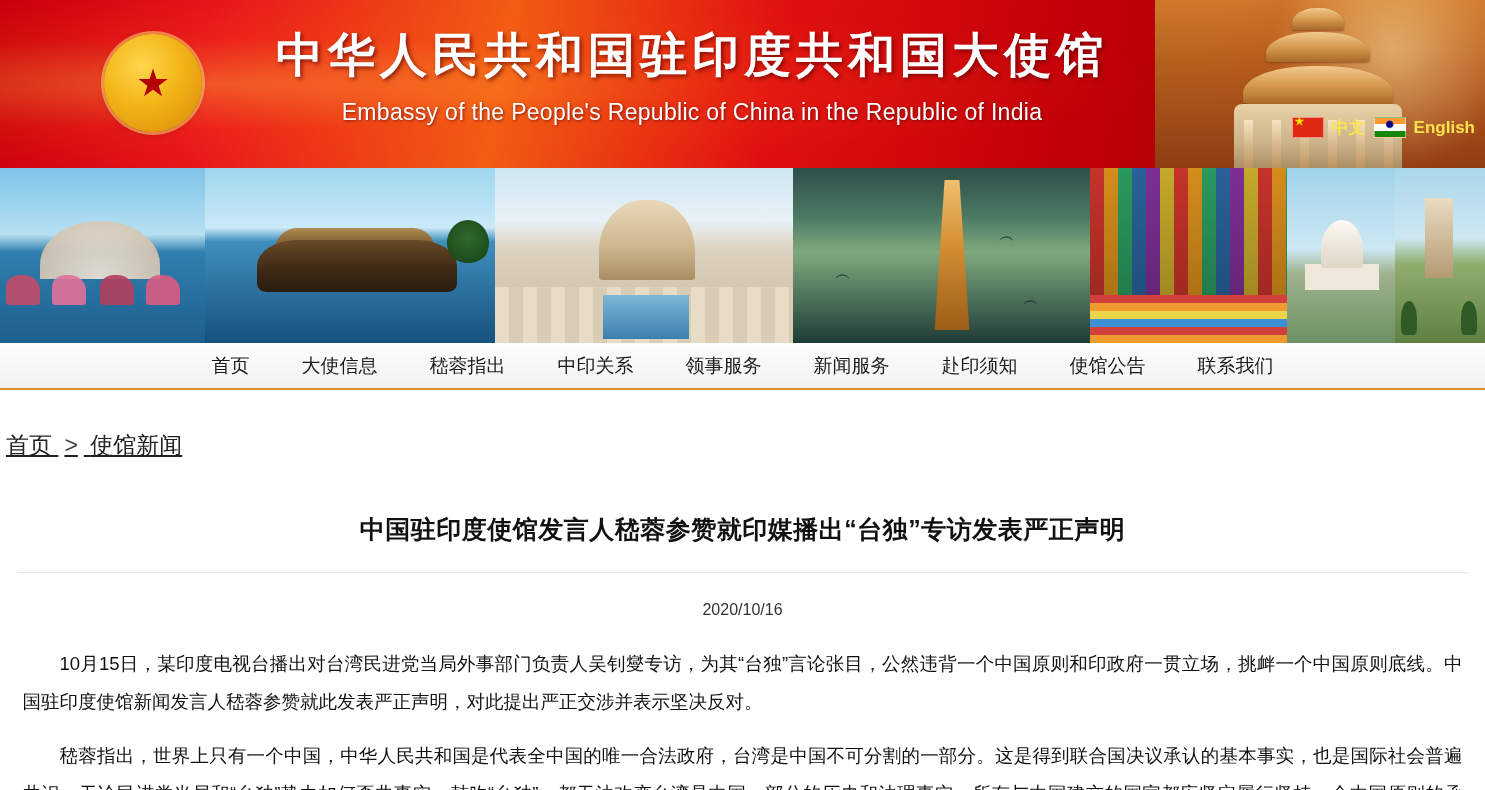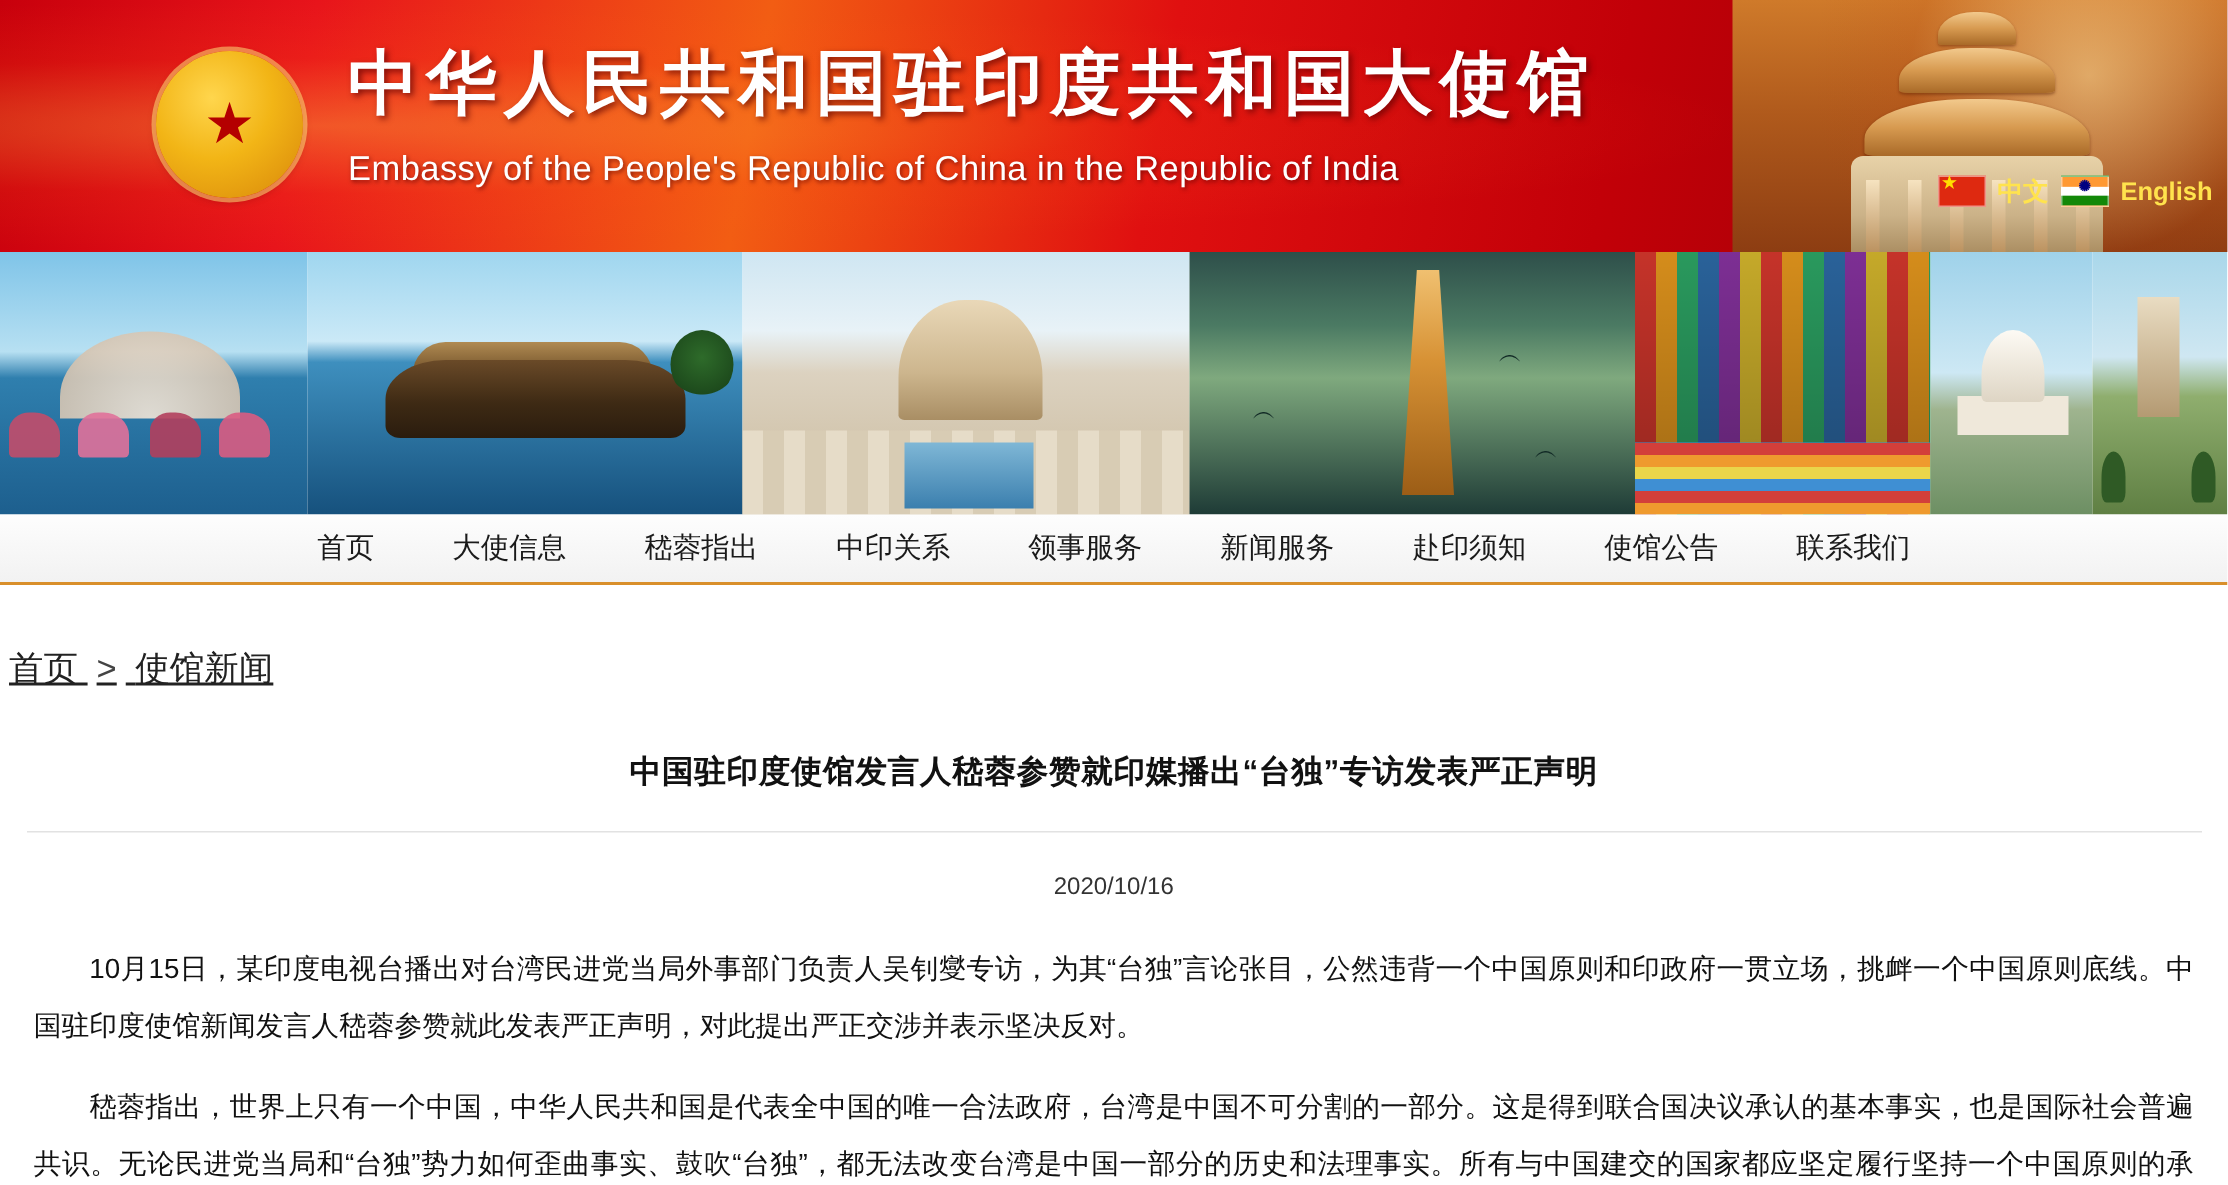--- a/index.html
+++ b/index.html
@@ -55,22 +55,22 @@
   }
   .emblem {
     position: absolute; left: 104px; top: 34px;
     width: 98px; height: 98px; border-radius: 50%;
     background: radial-gradient(circle at 38% 32%, #ffd64d 0%, #f2b516 45%, #d8860a 100%);
     box-shadow: 0 0 0 3px rgba(255,220,120,.55), 0 2px 6px rgba(100,0,0,.4);
     display: flex; align-items: center; justify-content: center;
     color: #b40000; font-size: 40px; line-height: 1;
   }
   .banner-text {
-    position: absolute; left: 232px; top: 24px; width: 880px;
-    color: #fff;
+    position: absolute; left: 252px; top: 24px; width: 880px;
+    text-align: center; color: #fff;
   }
   .banner-cn {
     font-size: 47px; font-weight: bold; letter-spacing: 5px;
     text-shadow: 2px 2px 4px rgba(90,0,0,.7);
     font-family: "Liberation Serif", "DejaVu Serif", serif;
     white-space: nowrap;
   }
   .banner-en {
     margin-top: 12px;
     font-size: 23px; font-weight: normal; letter-spacing: .3px;
@@ -189,24 +189,24 @@
 
   
   .content { width: 1485px; padding: 0 0 0 0; }
   .breadcrumb {
     margin: 40px 0 0 6px; font-size: 23px; color: #222; text-decoration: underline;
   }
   .breadcrumb a { color: #222; text-decoration: none; }
   .breadcrumb .sep { margin: 0 6px; color: #444; }
 
   .article-title {
-    margin: 39px auto 0 auto;
+    margin: 52px auto 0 auto;
     width: 1320px;
     text-align: center;
-    font-size: 21px; font-weight: bold; color: #111;
+    font-size: 25px; font-weight: bold; color: #111;
     letter-spacing: .5px;
   }
   .title-rule {
     width: 1450px; height: 1px; background: #e2e2e2;
     margin: 26px auto 0 auto;
   }
   .article-date {
     text-align: center; margin-top: 28px;
     font-size: 16px; color: #333;
   }

